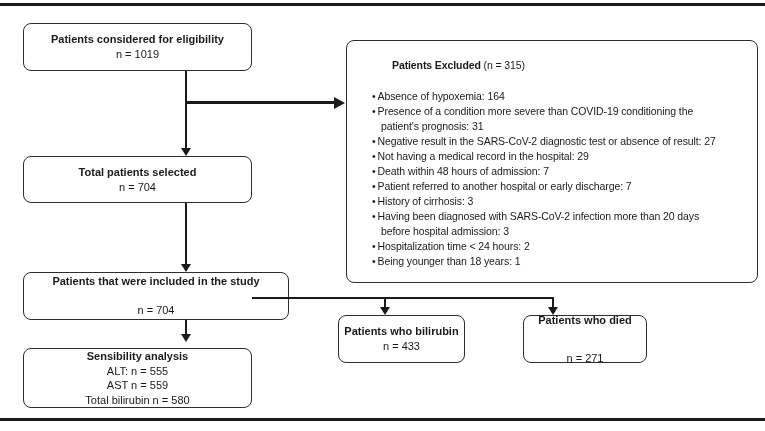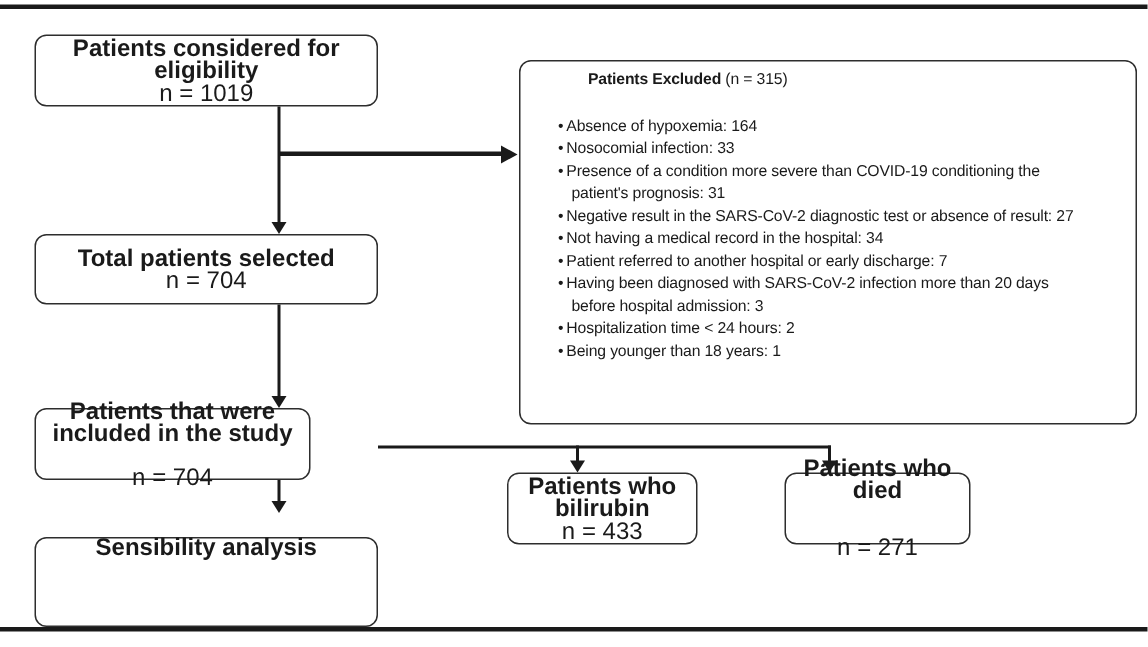--- a/index.html
+++ b/index.html
@@ -13,32 +13,32 @@
   }
   .box {
     position: absolute;
     border: 1.5px solid #2d2d2d;
     border-radius: 8px;
     background: #ffffff;
     box-sizing: border-box;
   }
   .center-box {
     display: flex; flex-direction: column; justify-content: center; align-items: center;
-    text-align: center; font-size: 16px; line-height: 15px;
+    text-align: center; font-size: 11px; line-height: 15px;
     padding: 0 0;
   }
   .box-title { font-weight: bold; }
   .n-line { font-weight: normal; }
   
   .excluded {
     padding: 5px 18px 4px 9px;
     font-size: 10.5px; line-height: 15px;
     letter-spacing: -0.1px;
   }
-  .excluded-title { margin: 0 0 0 0; padding-left: 36px; }
+  .excluded-title { margin: 12px 0 0 0; padding-left: 36px; }
   .excluded-title .bold { font-weight: bold; }
   ul.x-list { margin: 16px; padding: 0; list-style: none; }
   ul.x-list li {
     padding-left: 9px; text-indent: -9px;
   }
   ul.x-list li::before { content: "\2022"; margin-right: 2px; }
   
   .sens { line-height: 14.5px; }
   
   .line { position: absolute; background: #1a1a1a; }
@@ -64,40 +64,46 @@
   <div class="box center-box" style="left:23px; top:23px; width:229px; height:48px;">
     <div class="box-title">Patients considered for eligibility</div>
     <div class="n-line">n = 1019</div>
   </div>
 
   <div class="box center-box" style="left:23px; top:156px; width:229px; height:47px;">
     <div class="box-title">Total patients selected</div>
     <div class="n-line">n = 704</div>
   </div>
 
-  <div class="box center-box" style="left:23px; top:272px; width:184px; height:48px;gap:14px;">
+  <div class="box center-box" style="left:23px; top:272px; width:266px; height:48px;gap:14px;">
     <div class="box-title">Patients that were included in the study</div>
     <div class="n-line">n = 704</div>
   </div>
 
-  <div class="box center-box sens" style="left:23px; top:358px; width:229px; height:60px;justify-content:space-between;">
+  <div class="box center-box sens" style="left:23px; top:348px; width:229px; height:60px;">
     <div class="box-title">Sensibility analysis</div>
+    <div>
+        <div class="n-line">ALT: n = 555</div>
+        <div class="n-line">AST n = 559</div>
+        <div class="n-line">Total bilirubin n = 580</div>
+      </div>
   </div>
 
   <div class="box excluded" style="left:346px; top:40px; width:412px; height:243px;">
     <div class="excluded-title">
       <span class="bold">Patients Excluded</span><span> (n = 315)</span>
     </div>
     <ul class="x-list">
         <li>Absence of hypoxemia: 164</li>
-        <li>Nosocomial infection: 33</li>
         <li>Presence of a condition more severe than COVID-19 conditioning the patient's prognosis: 31</li>
         <li>Negative result in the SARS-CoV-2 diagnostic test or absence of result: 27</li>
-        <li>Not having a medical record in the hospital: 34</li>
+        <li>Not having a medical record in the hospital: 29</li>
+        <li>Death within 48 hours of admission: 7</li>
         <li>Patient referred to another hospital or early discharge: 7</li>
+        <li>History of cirrhosis: 3</li>
         <li>Having been diagnosed with SARS-CoV-2 infection more than 20 days before hospital admission: 3</li>
         <li>Hospitalization time &lt; 24 hours: 2</li>
         <li>Being younger than 18 years: 1</li>
       </ul>
   </div>
 
   <div class="box center-box" style="left:338px; top:315px; width:127px; height:48px;">
     <div class="box-title">Patients who bilirubin</div>
     <div class="n-line">n = 433</div>
   </div>

